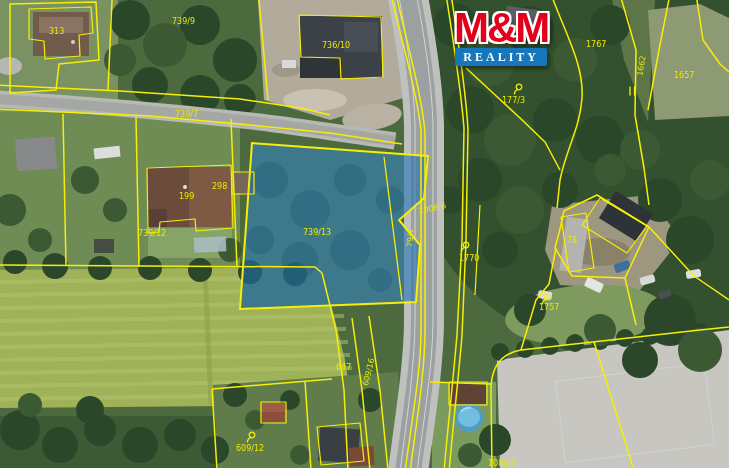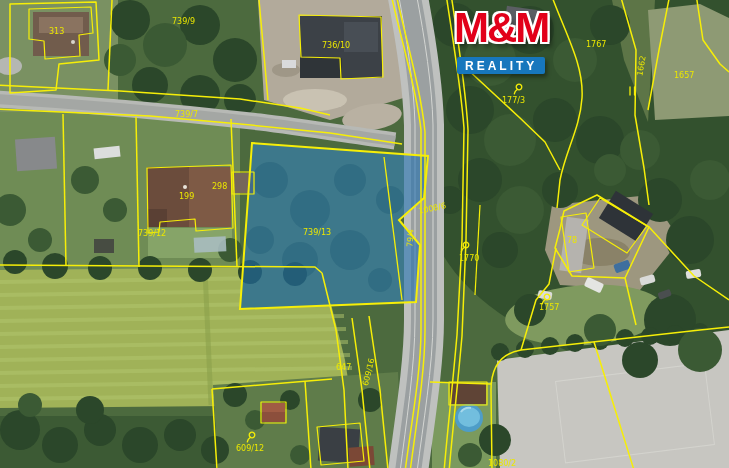--- a/index.html
+++ b/index.html
@@ -4,32 +4,32 @@
 <style>
   html,body{margin:0;padding:0;background:#1b1b1b;}
   .stage{
     position:relative;width:729px;height:468px;overflow:hidden;
     font-family:"DejaVu Sans",sans-serif;background:#4c6a3e;
   }
   .stage svg{position:absolute;left:0;top:0;}
   svg text{font-size:8px;font-family:"DejaVu Sans",sans-serif;}
   .logo{
     position:absolute;left:454px;top:11px;z-index:5;
-    display:flex;flex-direction:column;align-items:center;gap:12px;
+    display:flex;flex-direction:column;align-items:center;gap:3px;
     pointer-events:none;
   }
   .logo-mm{
     font-family:"Liberation Sans",sans-serif;font-weight:900;
     font-size:42px;line-height:0.82;color:#e2001a;letter-spacing:-2px;
     text-shadow:2px 0 #fff,-2px 0 #fff,0 2px #fff,0 -2px #fff,
       2px 2px #fff,-2px -2px #fff,2px -2px #fff,-2px 2px #fff,
       4px 5px 5px rgba(0,0,0,.45);
   }
   .logo-reality{
-    background:#1777bd;color:#fff;font-family:Liberation Sans, sans-serif;
+    background:#1777bd;color:#fff;font-family:Liberation Serif, serif;
     font-weight:700;font-size:12px;letter-spacing:3px;padding:2px 8px 1px 8px;
     border-radius:2px;box-shadow:2px 3px 4px rgba(0,0,0,.4);
   }
 </style>
 </head>
 <body>
 
 <div class="stage">
 <svg width="729" height="468" viewBox="0 0 729 468">
 

